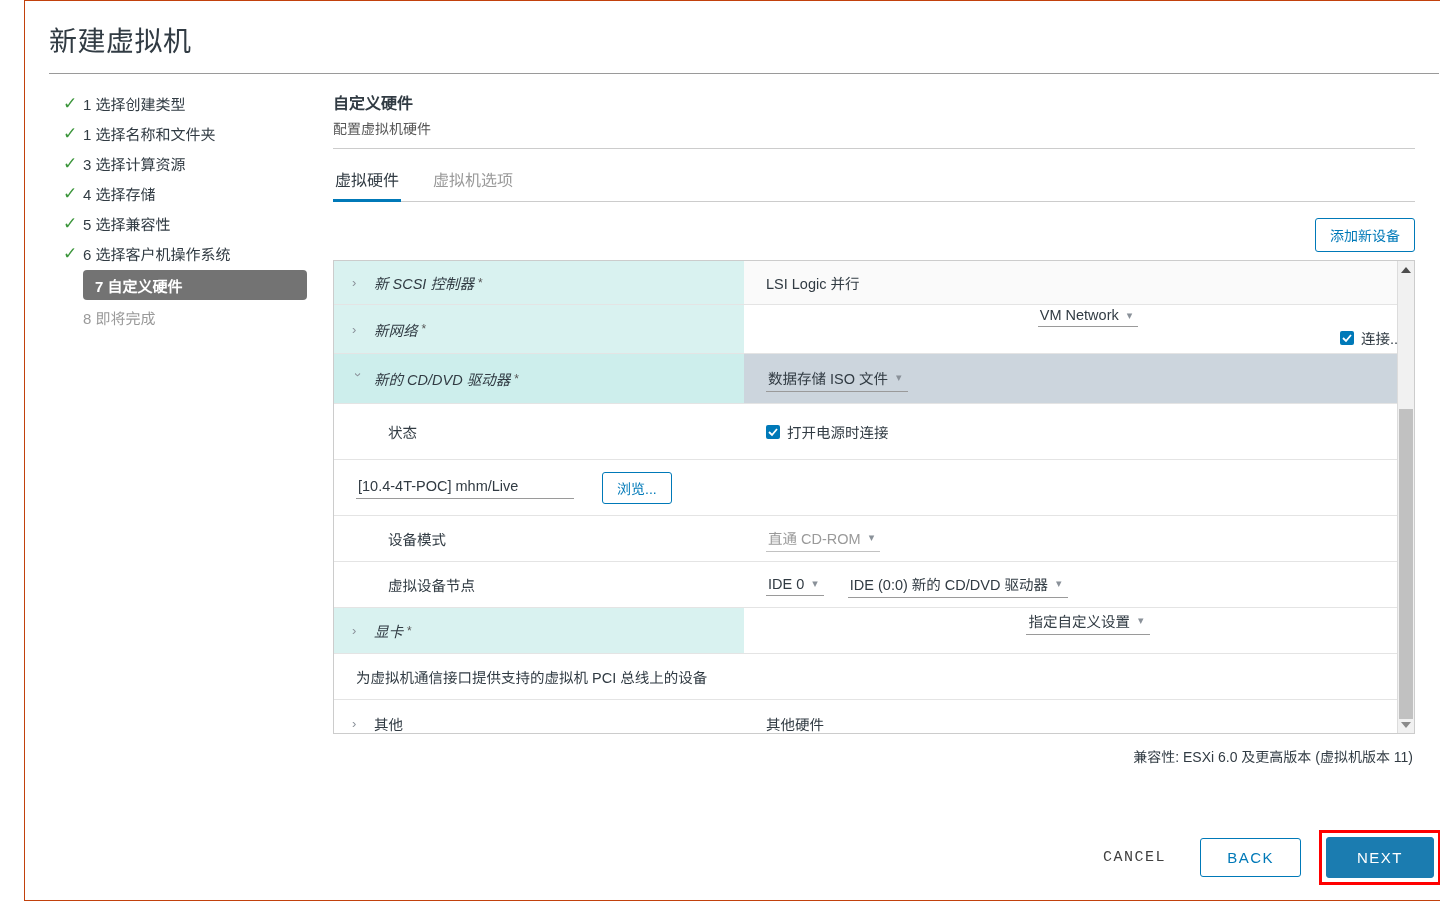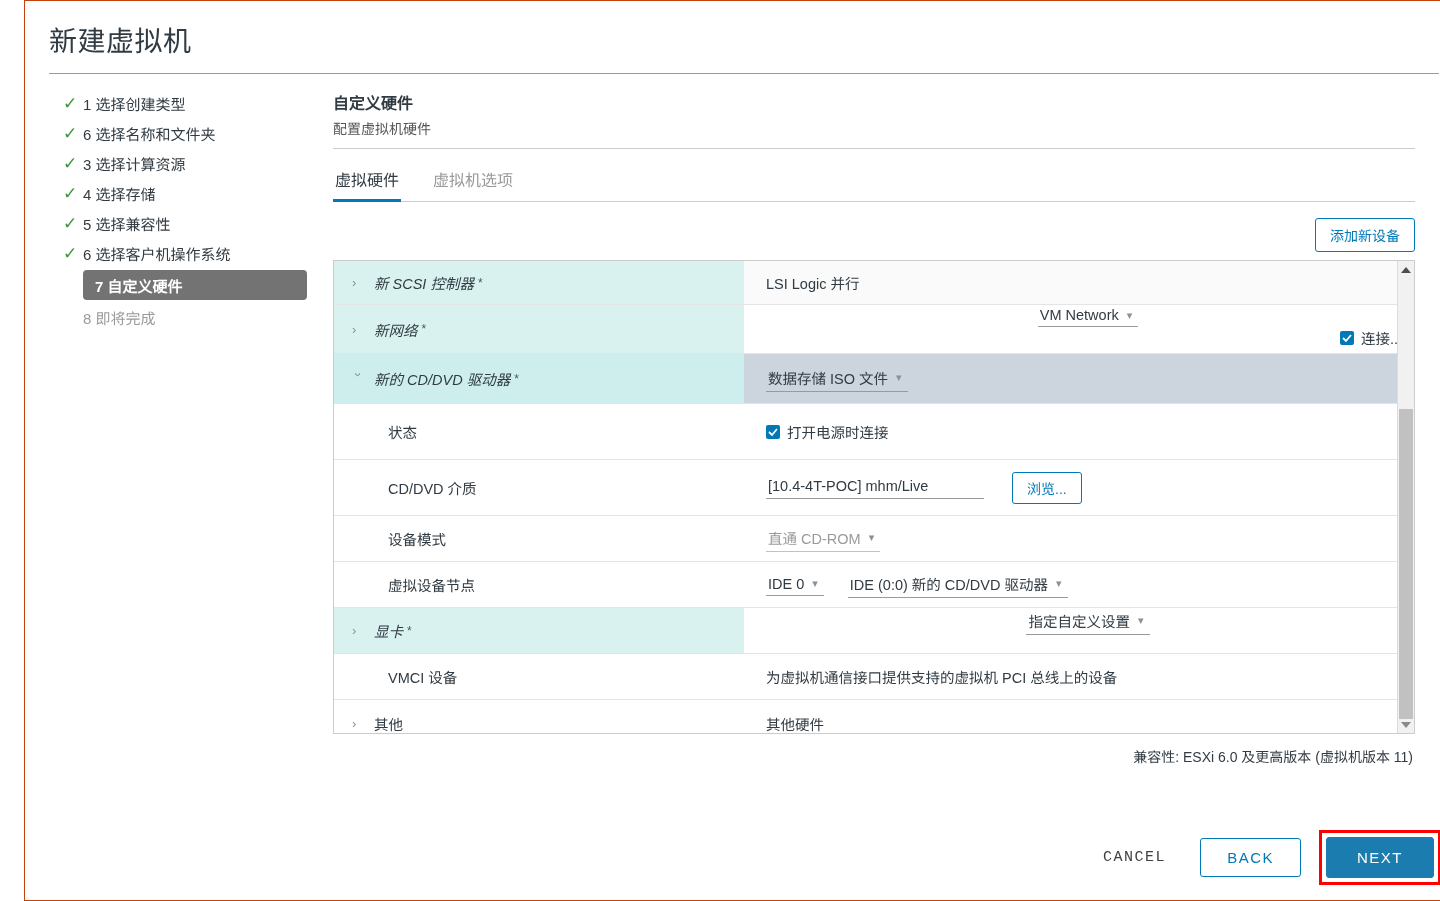--- a/index.html
+++ b/index.html
@@ -372,21 +372,21 @@
   <div class="wizard-body">
 
     <div class="steps-pane">
 
       <div class="step">
         <span class="tick">✓</span>
         <span class="step-text">1 选择创建类型</span>
       </div>
       <div class="step">
         <span class="tick">✓</span>
-        <span class="step-text">6 选择名称和文件夹</span>
+        <span class="step-text">1 选择名称和文件夹</span>
       </div>
       <div class="step">
         <span class="tick">✓</span>
         <span class="step-text">3 选择计算资源</span>
       </div>
       <div class="step">
         <span class="tick">✓</span>
         <span class="step-text">4 选择存储</span>
       </div>
       <div class="step">
@@ -479,23 +479,20 @@
               <span class="cbx">
                 <svg width="10" height="10" viewBox="0 0 10 10">
                     <path d="M1 5 L4 8 L9 2" stroke="#ffffff" stroke-width="1.8" fill="none"></path>
                   </svg>
               </span>
               <span class="cbx-label">打开电源时连接</span>
             </div>
           </div>
 
           <div class="hw-row sub" style="min-height:56px;">
-            <div class="cell-label">
-              <span>CD/DVD 介质</span>
-            </div>
             <div class="cell-value">
               <span class="textline">[10.4-4T-POC] mhm/Live</span>
               <button class="browse-btn">浏览...</button>
             </div>
           </div>
 
           <div class="hw-row sub" style="min-height:46px;">
             <div class="cell-label">
               <span>设备模式</span>
             </div>
@@ -533,23 +530,20 @@
             </div>
             <div class="cell-value">
               <span class="dd">
                 <span>指定自定义设置</span>
                 <span class="caret">▾</span>
               </span>
             </div>
           </div>
 
           <div class="hw-row plainrow" style="min-height:46px;">
-            <div class="cell-label">
-              <span>VMCI 设备</span>
-            </div>
             <div class="cell-value">
               <span class="desc-text">为虚拟机通信接口提供支持的虚拟机 PCI 总线上的设备</span>
             </div>
           </div>
 
           <div class="hw-row" style="min-height:46px;">
             <div class="cell-label" style="padding-left:18px;">
               <span class="chev">›</span>
               <span>其他</span>
             </div>

